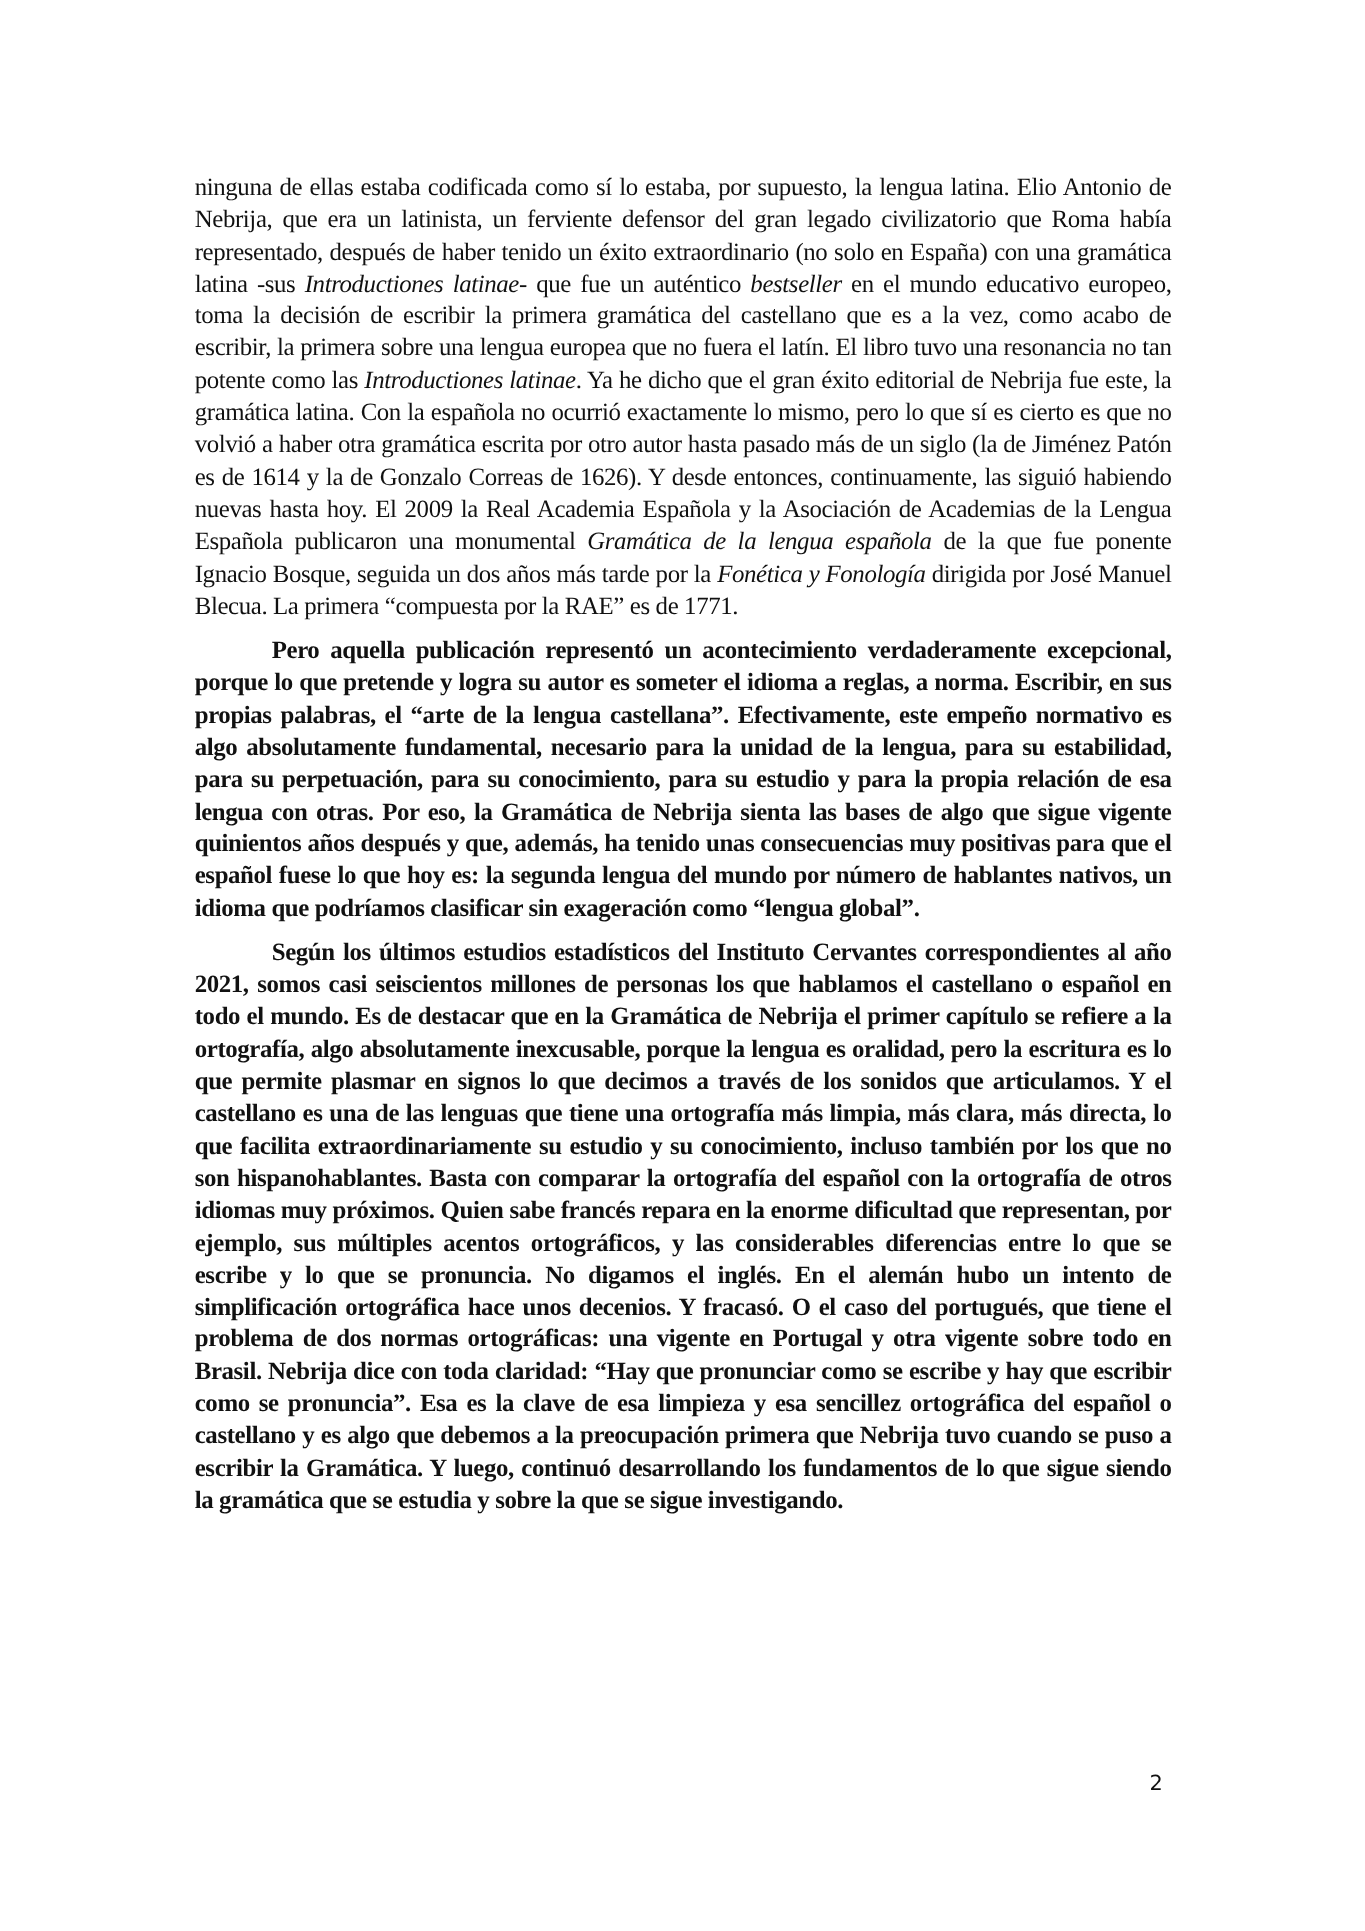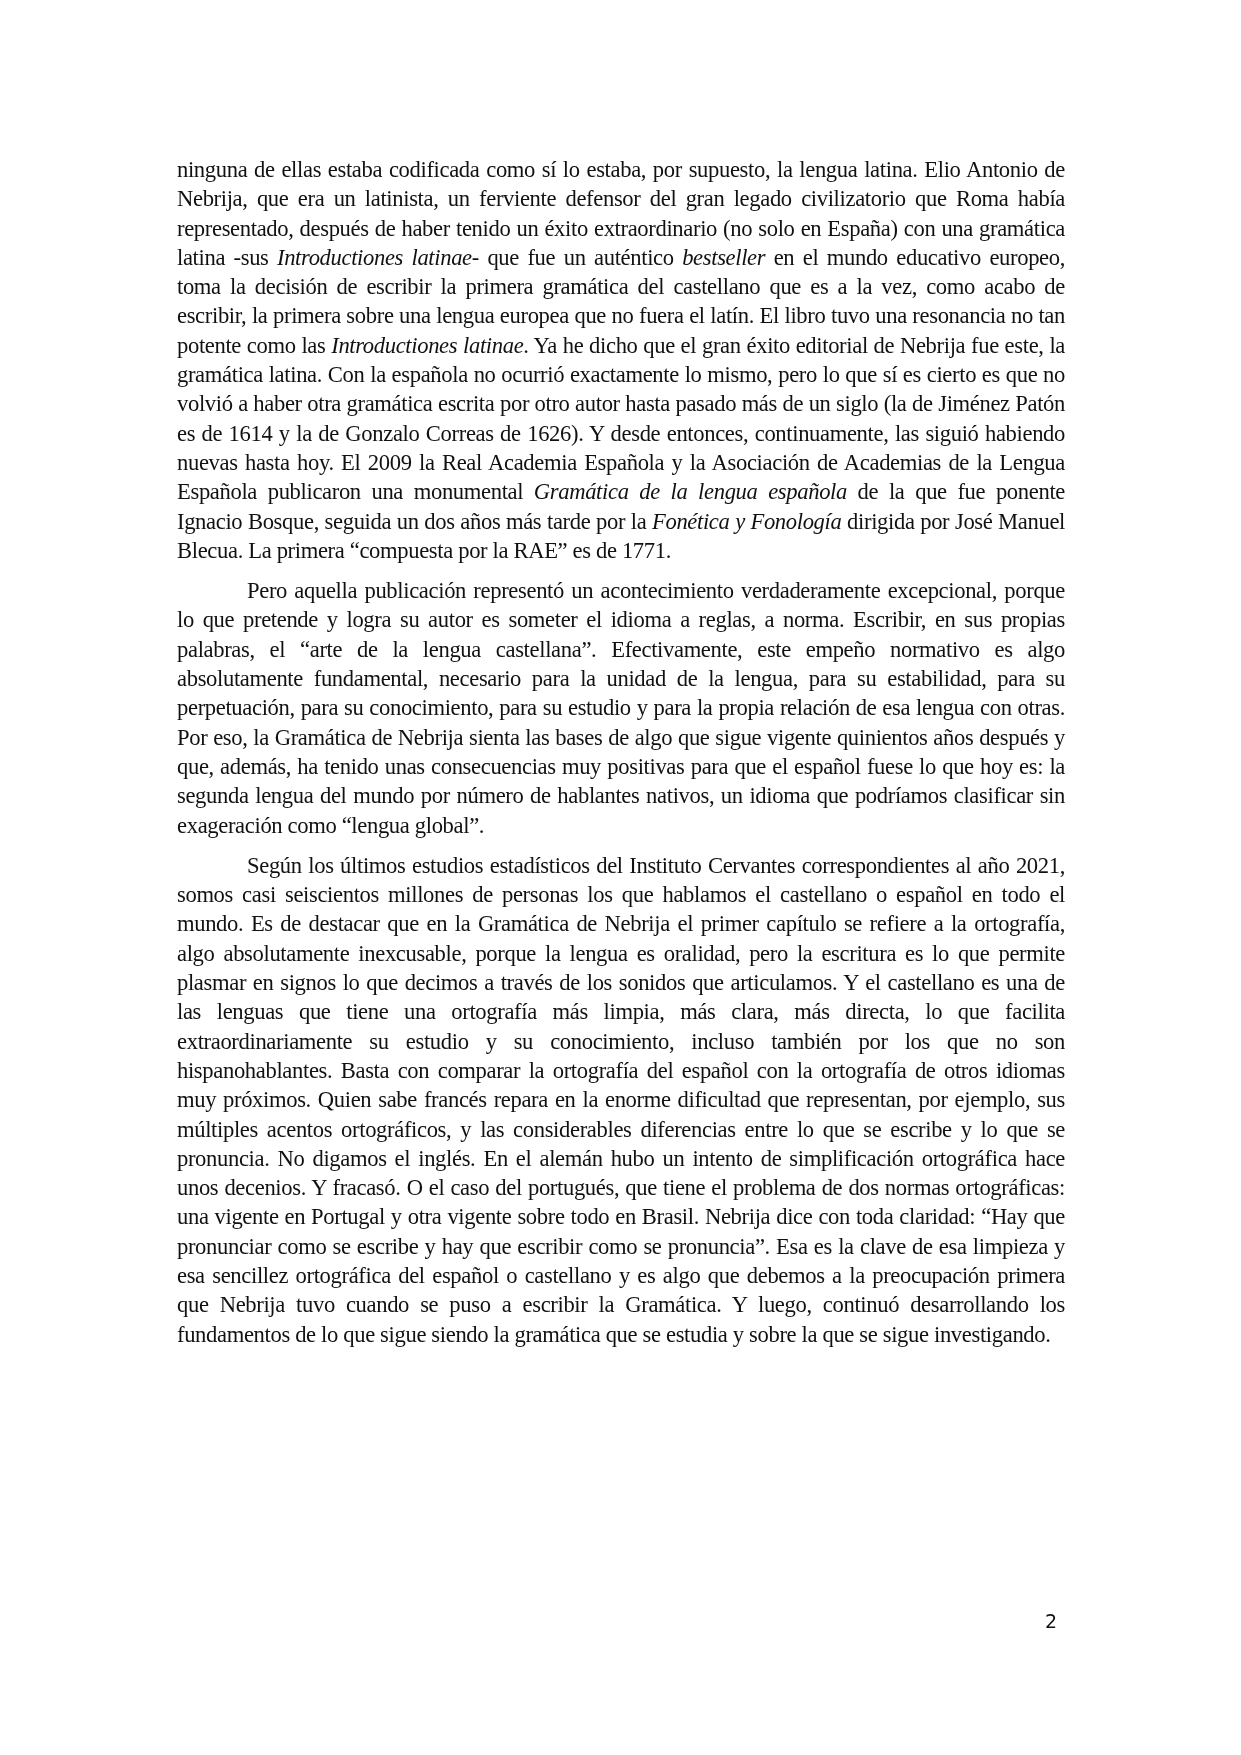--- a/index.html
+++ b/index.html
@@ -10,21 +10,21 @@
     top: 142px;
     width: 888px;
     font-family: "Liberation Serif", serif;
     font-size: 22.6px;
     line-height: 29.3px;
     color: #111111;
     letter-spacing: -0.35px;
     margin-top: 13px;
   }
   .para { margin: 0 0 11px 0; text-align: justify; }
-  .para.indent { text-indent: 70px; }
+  .para.indent { text-indent: 70px; font-weight: bold; }
   .seg-italic { font-style: italic; }
   .page-number {
     position: absolute;
     left: 1045px;
     top: 1610px;
     font-family: "DejaVu Sans", sans-serif;
     font-size: 19px;
     color: #111111;
   }
 </style>

